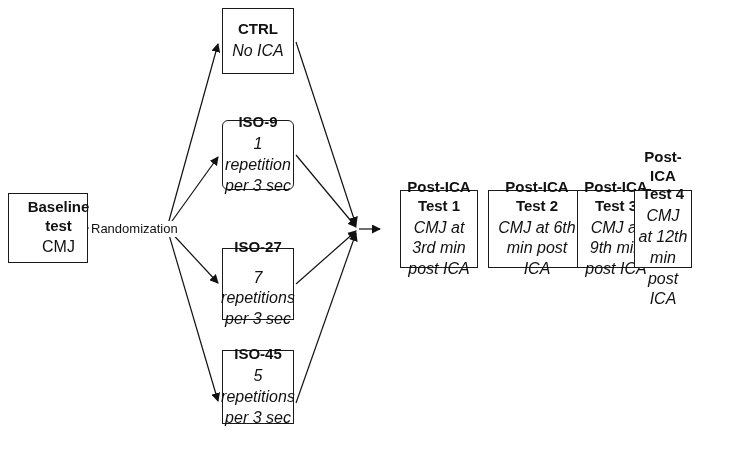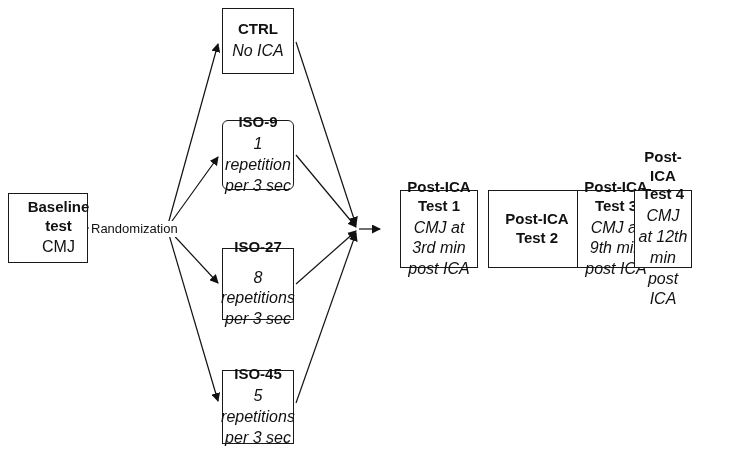--- a/index.html
+++ b/index.html
@@ -47,21 +47,21 @@
     font-size: 13px;
     background: #ffffff;
     padding: 0 2px;
     line-height: 1.2;
   }
   
   .baseline { left: 8px;   top: 193px; width: 80px; height: 70px; padding-left: 24px; }
   .ctrl     { left: 222px; top: 8px;   width: 72px; height: 66px; }
   .iso9     { left: 222px; top: 120px; width: 72px; height: 70px; border-radius: 6px; }
   .iso27    { left: 222px; top: 248px; width: 72px; height: 72px; gap: 9px; }
-  .iso45    { left: 222px; top: 370px; width: 72px; height: 74px; }
+  .iso45    { left: 222px; top: 350px; width: 72px; height: 74px; }
   .test1    { left: 400px; top: 190px; width: 78px; height: 78px; }
   .test2    { left: 480px; top: 190px; width: 98px; height: 78px; margin-left: 8px; }
   .test3    { left: 577px; top: 190px; width: 78px; height: 78px; }
   .test4    { left: 634px; top: 190px; width: 58px; height: 78px; }
 </style>
 </head>
 <body>
 
 <div class="canvas">
 
@@ -100,33 +100,34 @@
   <div class="box ctrl">
     <div class="box-title">CTRL</div>
     <div class="box-sub italic">No ICA</div>
   </div>
   <div class="box iso9">
     <div class="box-title">ISO-9</div>
     <div class="box-sub italic">1 repetition per 3 sec</div>
   </div>
   <div class="box iso27">
     <div class="box-title">ISO-27</div>
-    <div class="box-sub italic">8 repetitions per 3 sec</div>
+    <div class="box-sub italic">7 repetitions per 3 sec</div>
   </div>
   <div class="box iso45">
     <div class="box-title">ISO-45</div>
     <div class="box-sub italic">5 repetitions per 3 sec</div>
   </div>
 
   <div class="box test1">
     <div class="box-title">Post-ICA Test 1</div>
     <div class="box-sub italic">CMJ at 3rd min post ICA</div>
   </div>
   <div class="box test2">
     <div class="box-title">Post-ICA Test 2</div>
+    <div class="box-sub italic">CMJ at 6th min post ICA</div>
   </div>
   <div class="box test3">
     <div class="box-title">Post-ICA Test 3</div>
     <div class="box-sub italic">CMJ at 9th min post ICA</div>
   </div>
   <div class="box test4">
     <div class="box-title">Post-ICA Test 4</div>
     <div class="box-sub italic">CMJ at 12th min post ICA</div>
   </div>
 

